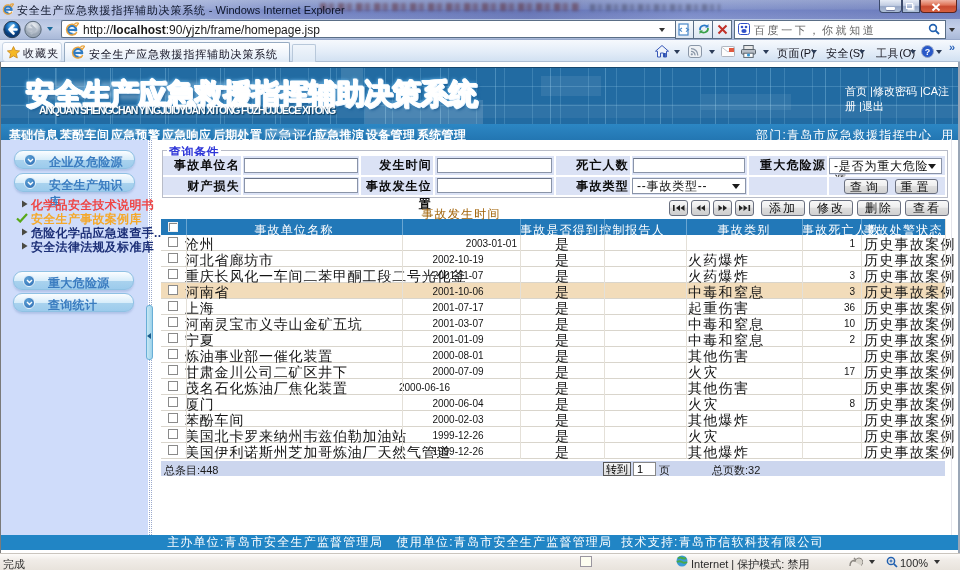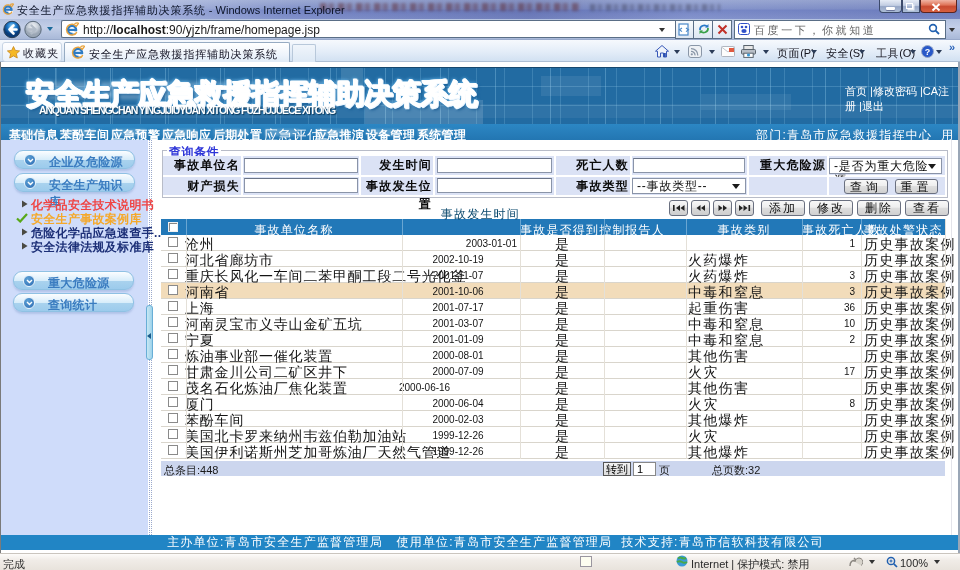--- a/index.html
+++ b/index.html
@@ -285,21 +285,21 @@
       <path d="M4.5 0 L8.5 3 L4.5 6 Z" fill="#222"></path>
       <rect x="9.5" y="0" width="1.6" height="6" fill="#222"></rect>
     </svg>
   </div>
 <div class="a" style="left:761px;top:200px;width:44px;height:16px;background:linear-gradient(180deg,#f8f8f8,#eeeeee 45%,#dedede 50%,#d0d0d0);border:1px solid #6a7080;border-radius:3px;font-size:12px;color:#0a0a0a;text-align:center;line-height:15px;letter-spacing:2px">添加</div>
 <div class="a" style="left:809px;top:200px;width:44px;height:16px;background:linear-gradient(180deg,#f8f8f8,#eeeeee 45%,#dedede 50%,#d0d0d0);border:1px solid #6a7080;border-radius:3px;font-size:12px;color:#0a0a0a;text-align:center;line-height:15px;letter-spacing:2px">修改</div>
 <div class="a" style="left:857px;top:200px;width:44px;height:16px;background:linear-gradient(180deg,#f8f8f8,#eeeeee 45%,#dedede 50%,#d0d0d0);border:1px solid #6a7080;border-radius:3px;font-size:12px;color:#0a0a0a;text-align:center;line-height:15px;letter-spacing:2px">删除</div>
 <div class="a" style="left:905px;top:200px;width:44px;height:16px;background:linear-gradient(180deg,#f8f8f8,#eeeeee 45%,#dedede 50%,#d0d0d0);border:1px solid #6a7080;border-radius:3px;font-size:12px;color:#0a0a0a;text-align:center;line-height:15px;letter-spacing:2px">查看</div>
 <div class="a" style="left:161px;top:219px;width:784px;height:16px;background:#2278b8"></div>
 <div class="a" style="left:186px;top:222px;width:216px;text-align:center;font-size:12px;color:#fff;letter-spacing:1.2px;white-space:nowrap">事故单位名称</div>
-<div class="a" style="left:402px;top:206px;width:118px;text-align:right;font-size:12px;color:#0c4a6e;letter-spacing:1.2px;white-space:nowrap">事故发生时间</div>
+<div class="a" style="left:402px;top:206px;width:118px;text-align:center;font-size:12px;color:#a16207;letter-spacing:1.2px;white-space:nowrap">事故发生时间</div>
 <div class="a" style="left:520px;top:222px;width:84px;text-align:center;font-size:12px;color:#fff;letter-spacing:1.2px;white-space:nowrap">事故是否得到控制</div>
 <div class="a" style="left:604px;top:222px;width:82px;text-align:center;font-size:12px;color:#fff;letter-spacing:1.2px;white-space:nowrap">报告人</div>
 <div class="a" style="left:686px;top:222px;width:116px;text-align:center;font-size:12px;color:#fff;letter-spacing:1.2px;white-space:nowrap">事故类别</div>
 <div class="a" style="left:802px;top:222px;width:59px;text-align:center;font-size:12px;color:#fff;letter-spacing:1.2px;white-space:nowrap">事故死亡人数</div>
 <div class="a" style="left:861px;top:222px;width:84px;text-align:center;font-size:12px;color:#fff;letter-spacing:1.2px;white-space:nowrap">事故处警状态</div>
 <div class="a" style="left:186px;top:219px;width:1px;height:16px;background:#6aa6d2"></div>
 <div class="a" style="left:402px;top:219px;width:1px;height:16px;background:#6aa6d2"></div>
 <div class="a" style="left:520px;top:219px;width:1px;height:16px;background:#6aa6d2"></div>
 <div class="a" style="left:604px;top:219px;width:1px;height:16px;background:#6aa6d2"></div>
 <div class="a" style="left:686px;top:219px;width:1px;height:16px;background:#6aa6d2"></div>

